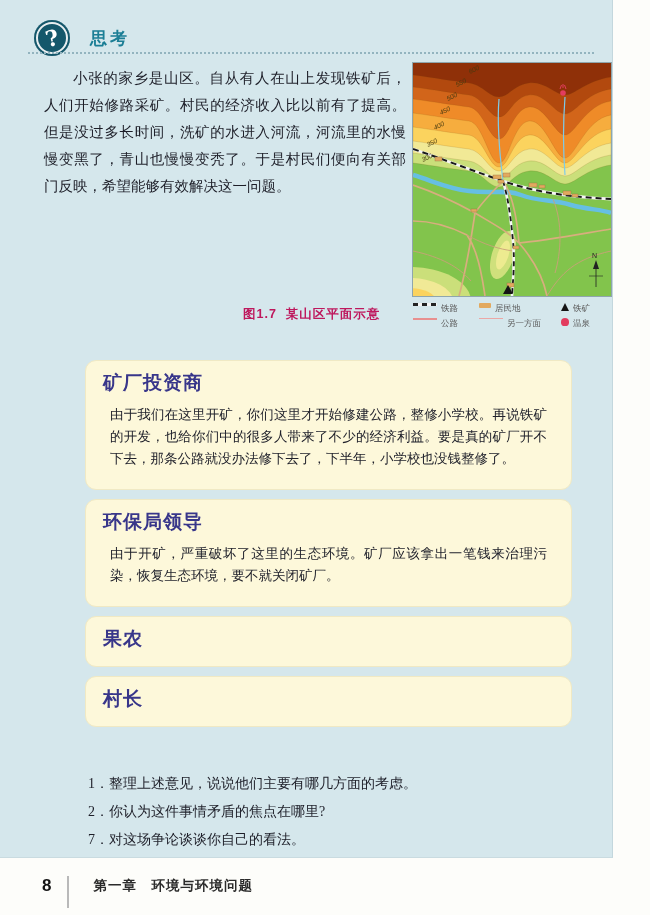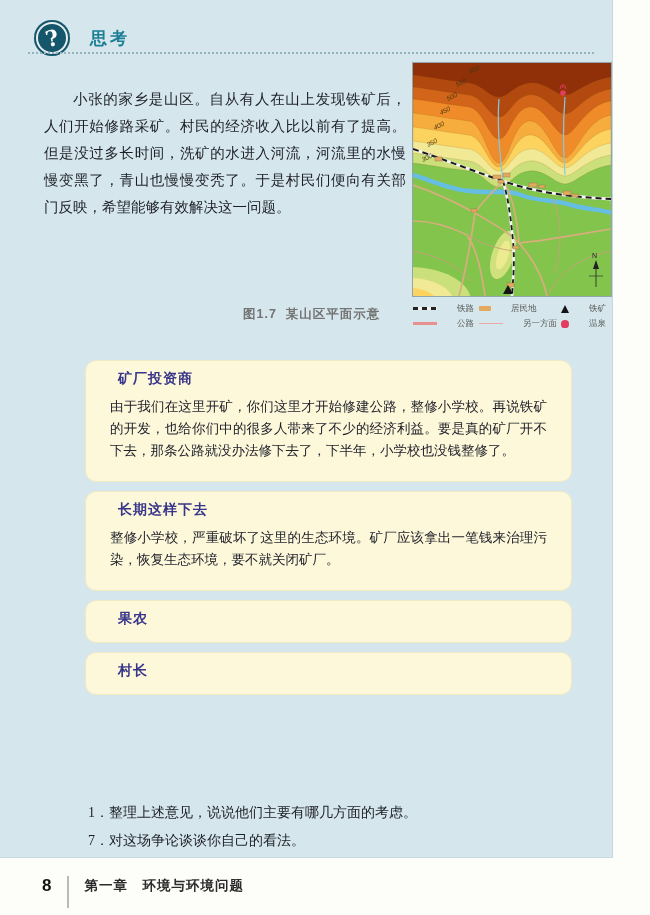--- a/index.html
+++ b/index.html
@@ -12,59 +12,59 @@
   .hdr{position:absolute;left:34px;top:20px;display:flex;align-items:center;gap:20px;}
   .qicon{width:36px;height:36px;border-radius:50%;background:#14576b;position:relative;
          box-shadow:inset 0 0 0 2px #14576b, inset 0 0 0 4px rgba(255,255,255,.9);}
   .qicon span{position:absolute;left:0;top:0;width:100%;height:100%;display:flex;align-items:center;
          justify-content:center;color:#fff;font-weight:bold;font-size:22px;transform:rotate(-14deg);
          font-family:"DejaVu Serif",serif;}
   .hdr-title{font-size:17px;font-weight:bold;color:#1b7e95;letter-spacing:3px;text-align:right;}
   .dotline{position:absolute;left:28px;top:52px;width:566px;border-bottom:2px dotted #93b4bf;}
   
   .bodytext{position:absolute;left:44px;top:66px;width:362px;
-            font-family:Liberation Sans, sans-serif;
-            font-size:14.5px;line-height:27px;color:#1d1e28;text-align:justify;margin-top:20px;}
+            font-family:Liberation Mono, monospace;
+            font-size:14.5px;line-height:27px;color:#1d1e28;text-align:justify;}
   .bodytext p{margin:0;text-indent:2em;}
   
   .mapwrap{position:absolute;left:412px;top:62px;width:198px;height:233px;background:#82c44c;
            border:1px solid #8fa6ad;box-sizing:content-box;}
   .mapwrap svg{display:block;}
   .figcaption{position:absolute;left:243px;top:306px;width:175px;font-size:12.5px;font-weight:bold;
-              color:#737373;letter-spacing:1px;}
+              color:#be185d;letter-spacing:1px;}
   
   .legend{position:absolute;left:413px;top:301px;width:192px;display:grid;
           grid-template-columns:66px 82px 44px;grid-auto-rows:15px;align-items:center;
           font-size:8.5px;color:#5a5a5a;}
-  .leg-item{display:flex;align-items:center;gap:20px;white-space:nowrap;}
+  .leg-item{display:flex;gap:4px;white-space:nowrap;}
   .sym{display:inline-block;flex:none;}
   .sym-rail{width:24px;height:3px;background:repeating-linear-gradient(90deg,#232323 0 5px,#f4f4f4 5px 9px);}
   .sym-settle{width:12px;height:5px;background:#e2a95f;border-radius:1px;}
   .sym-mine{width:0;height:0;border-left:4.5px solid transparent;border-right:4.5px solid transparent;
             border-bottom:8px solid #141414;}
   .sym-road{width:24px;height:2.5px;background:#e8908f;}
   .sym-dirt{width:24px;height:1.5px;background:#eba8a6;}
   .sym-spring{width:8px;height:8px;background:#e23c5e;border-radius:50% 50% 45% 45%;}
   
   .boxes{position:absolute;left:85px;top:360px;width:487px;}
   .sbox{background:#fdf8da;border:1px solid #f0e9c4;border-radius:11px;padding:9px 16px 11px 16px;
         margin-bottom:9px;}
-  .sbox h3{margin:0 0 3px 16px;font-size:14px;color:#38368a;letter-spacing:1px;}
+  .sbox h3{margin:0 0 3px 1px;font-size:19px;color:#38368a;letter-spacing:1px;}
   .sbox p{margin:8px;font-family:"Liberation Serif","DejaVu Serif",serif;font-size:13.5px;
           line-height:22px;color:#21222c;text-align:justify;}
   
-  .questions{position:absolute;left:88px;top:799px;width:480px;
+  .questions{position:absolute;left:88px;top:770px;width:480px;
              font-family:"Liberation Serif","DejaVu Serif",serif;
              font-size:14px;color:#1d1e28;}
   .questions div{line-height:28px;}
   
   .footer{position:absolute;left:42px;top:876px;display:flex;align-items:flex-start;}
   .pagenum{font-size:17px;font-weight:bold;color:#141414;line-height:20px;}
   .footbar{width:2px;height:32px;background:#b9b9b9;margin:0 15px 0 16px;}
-  .chapter{font-size:13.5px;font-weight:bold;color:#2b2b2b;line-height:20px;letter-spacing:1px;}
+  .chapter{font-size:13.5px;font-weight:bold;color:#2b2b2b;line-height:20px;letter-spacing:1px;margin-left:9px;}
 </style>
 </head>
 <body>
 
 <div id="page">
   <div id="panel">
 
     <div class="hdr">
       <div class="qicon">
           <span>?</span>
@@ -192,33 +192,34 @@
         <span>温泉</span>
       </div>
     </div>
 
     <div class="boxes">
       <div class="sbox">
         <h3>矿厂投资商</h3>
         <p>由于我们在这里开矿，你们这里才开始修建公路，整修小学校。再说铁矿的开发，也给你们中的很多人带来了不少的经济利益。要是真的矿厂开不下去，那条公路就没办法修下去了，下半年，小学校也没钱整修了。</p>
       </div>
       <div class="sbox">
-        <h3>长期这样下去</h3>
-        <p>整修小学校，严重破坏了这里的生态环境。矿厂应该拿出一笔钱来治理污染，恢复生态环境，要不就关闭矿厂。</p>
+        <h3>环保局领导</h3>
+        <p>由于开矿，严重破坏了这里的生态环境。矿厂应该拿出一笔钱来治理污染，恢复生态环境，要不就关闭矿厂。</p>
       </div>
       <div class="sbox">
         <h3>果农</h3>
       </div>
       <div class="sbox">
         <h3>村长</h3>
       </div>
     </div>
 
     <div class="questions">
       <div>1．整理上述意见，说说他们主要有哪几方面的考虑。</div>
+      <div>2．你认为这件事情矛盾的焦点在哪里?</div>
       <div>7．对这场争论谈谈你自己的看法。</div>
     </div>
   </div>
 
   <div class="footer">
     <span class="pagenum">8</span>
     <span class="footbar"></span>
     <span class="chapter">第一章　环境与环境问题</span>
   </div>
 </div>

